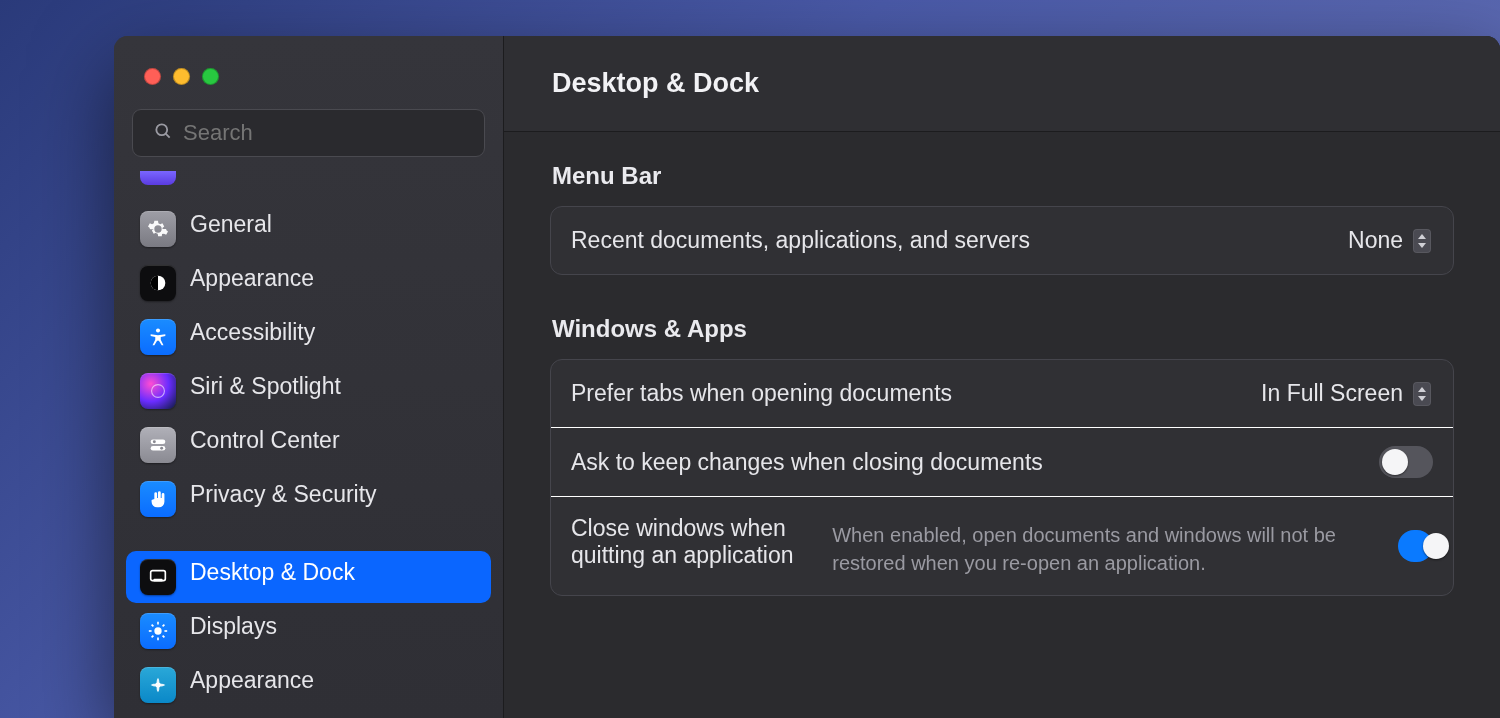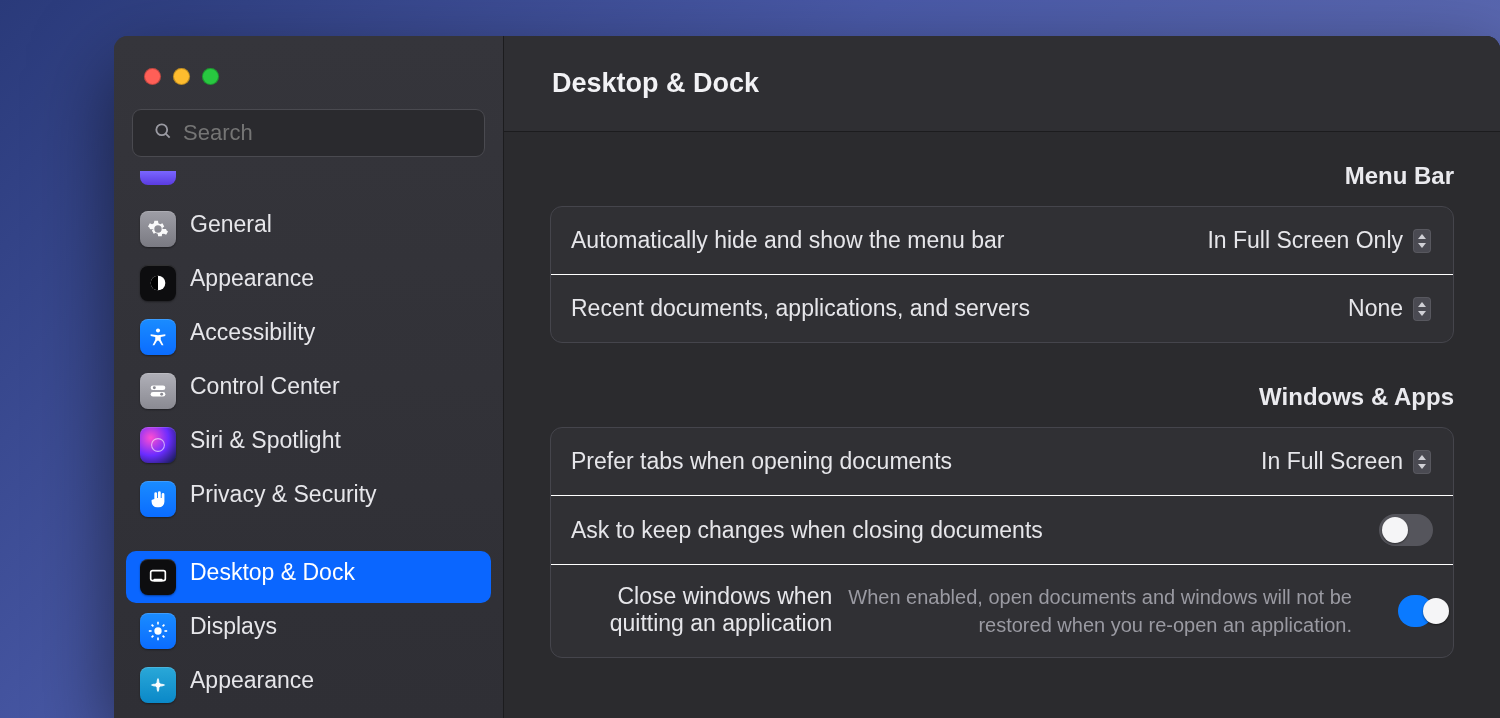--- a/index.html
+++ b/index.html
@@ -66,33 +66,33 @@
 .ic-desktop{background:#0d0d0f;}
 .ic-displays{background:linear-gradient(#1a8cff,#0a6cff);}
 .ic-wallpaper{background:linear-gradient(#2aa8d8,#0a88c8);}
 .content { flex:1; display:flex; flex-direction:column; background:#2b2b2e; }
 .titlebar {
   height:96px; display:flex; align-items:center; padding:0 48px;
   border-bottom:1px solid #1c1c1e;
   background:#2f2f33;
 }
 .titlebar h1 { color:#f2f2f5; font-size:27px; font-weight:700; }
-.scroll { flex:1; overflow:auto; padding:30px 46px 0 46px;text-align:right; }
+.scroll { flex:1; overflow:auto; padding:30px 46px 0 46px; }
 .section-h { color:#eaeaee; font-size:24px; font-weight:700; margin:0 0 16px 2px; }
 .card {
   border:1px solid #45454c; border-radius:12px; overflow:hidden;
   background:#303034; margin-bottom:40px;
 }
 .row {
   display:flex; align-items:center; justify-content:space-between;
   padding:18px 20px; gap:20px;
 }
 .row + .row { border-top:1px solid #ffffff;gap:46px; }
 .row .label { color:#e6e6ea; font-size:23px; font-weight:400; }
-.row .sub { color:#9a9aa2; font-size:20px; font-weight:400; line-height:1.4; max-width:760px;}
+.row .sub { color:#9a9aa2; font-size:20px; font-weight:400; line-height:1.4; margin-top:6px; max-width:760px;}
 .left { display:flex; flex-direction:row; }
 .popup {
   display:flex; align-items:center; gap:10px;
   color:#e6e6ea; font-size:23px; cursor:pointer;
   padding:2px 2px 2px 8px; border-radius:6px;
 }
 .stepper {
   width:18px; height:24px; background:#4a4a52; border-radius:4px;
   display:flex; flex-direction:column; align-items:center; justify-content:center;
   box-shadow: inset 0 0 0 1px rgba(255,255,255,.08);
@@ -164,38 +164,38 @@
         <span class="icon ic-access">
           <svg viewBox="0 0 24 24" fill="#fff">
               <circle cx="12" cy="5" r="2.2"></circle>
               <path d="M4 9l8 1 8-1v2l-5 1v3l3 6h-2l-3-5h-2l-3 5H6l3-6v-3L4 11z"></path>
             </svg>
         </span>
         <span>Accessibility</span>
       </div>
 
       <div class="nav-item">
+        <span class="icon ic-siri">
+          <svg viewBox="0 0 24 24">
+              <circle cx="12" cy="12" r="7" fill="none" stroke="#fff" stroke-width="1.2" opacity=".6"></circle>
+            </svg>
+        </span>
+        <span>Siri &amp; Spotlight</span>
+      </div>
+
+      <div class="nav-item">
         <span class="icon ic-cc">
           <svg viewBox="0 0 24 24" fill="#fff">
               <rect x="4" y="6" width="16" height="5" rx="2.5"></rect>
               <rect x="4" y="13" width="16" height="5" rx="2.5"></rect>
               <circle cx="8" cy="8.5" r="1.6" fill="#8a8a92"></circle>
               <circle cx="16" cy="15.5" r="1.6" fill="#8a8a92"></circle>
             </svg>
         </span>
         <span>Control Center</span>
-      </div>
-
-      <div class="nav-item">
-        <span class="icon ic-siri">
-          <svg viewBox="0 0 24 24">
-              <circle cx="12" cy="12" r="7" fill="none" stroke="#fff" stroke-width="1.2" opacity=".6"></circle>
-            </svg>
-        </span>
-        <span>Siri &amp; Spotlight</span>
       </div>
 
       <div class="nav-item">
         <span class="icon ic-privacy">
           <svg viewBox="0 0 24 24" fill="#fff">
               <path d="M8 12V6a1.5 1.5 0 013 0v5h1V5a1.5 1.5 0 013 0v6h1V7a1.5 1.5 0 013 0v8a6 6 0 01-6 6h-2a6 6 0 01-6-6v-2l3-1z"></path>
             </svg>
         </span>
         <span>Privacy &amp; Security</span>
       </div>
@@ -246,27 +246,20 @@
   <main class="content">
     <div class="titlebar">
       <h1>Desktop &amp; Dock</h1>
     </div>
 
     <div class="scroll">
 
       <h2 class="section-h">Menu Bar</h2>
       <div class="card">
         <div class="row">
-          <span class="label">Automatically hide and show the menu bar</span>
-          <div class="popup">
-            <span>In Full Screen Only</span>
-            <span class="stepper"></span>
-          </div>
-        </div>
-        <div class="row">
           <span class="label">Recent documents, applications, and servers</span>
           <div class="popup">
             <span>None</span>
             <span class="stepper"></span>
           </div>
         </div>
       </div>
 
       <h2 class="section-h">Windows &amp; Apps</h2>
       <div class="card">

